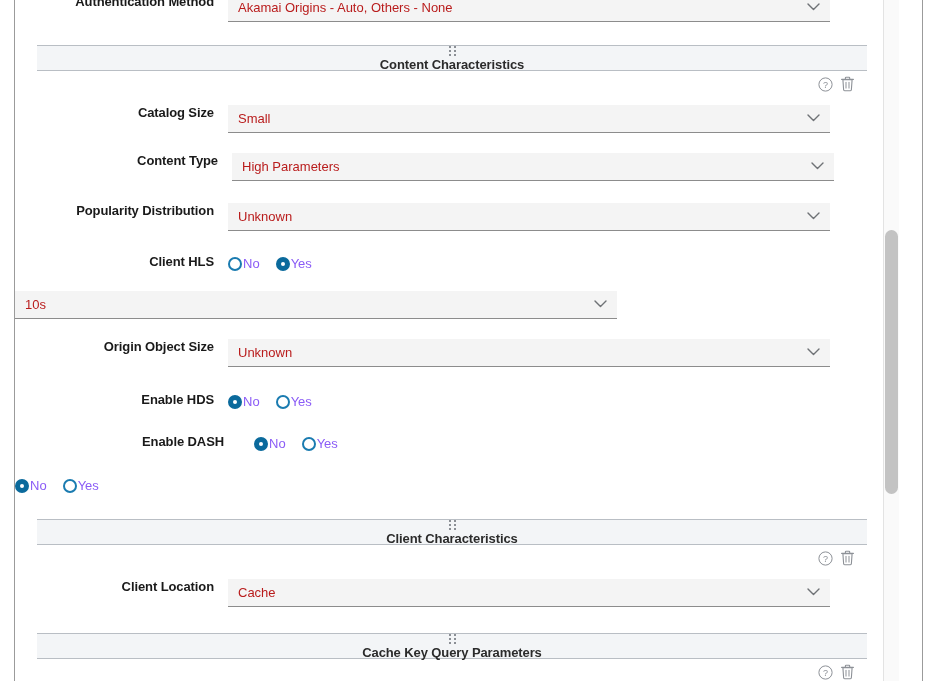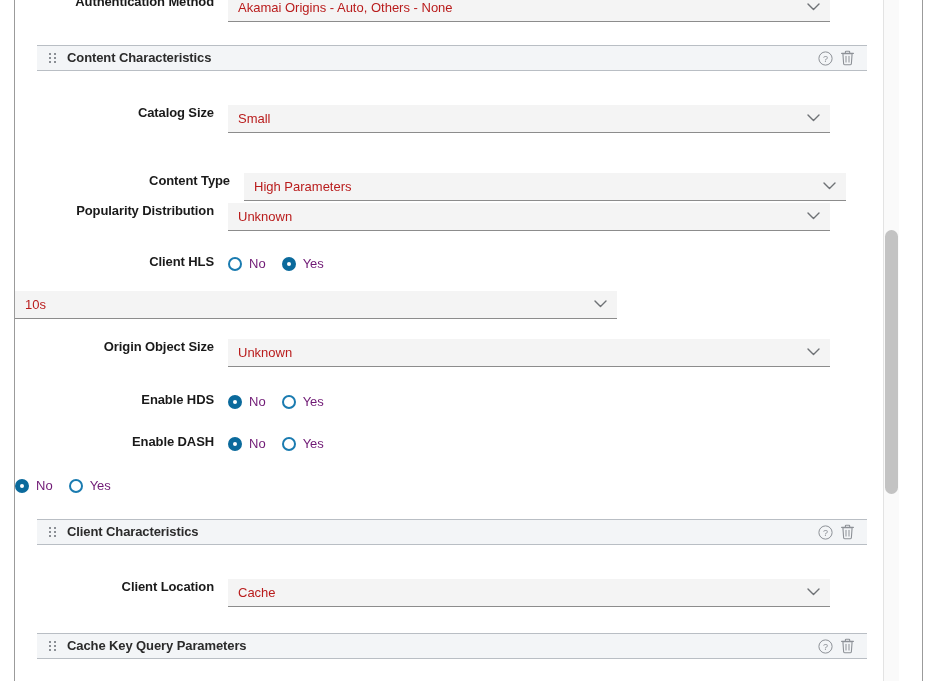--- a/index.html
+++ b/index.html
@@ -122,37 +122,38 @@
     position: absolute;
     left: 3px;
     top: 3px;
     width: 4px;
     height: 4px;
     border-radius: 50%;
     background: #ffffff;
   }
   .radio-label {
     font-size: 13px;
-    color: #701a75;
-    margin-left: 7px;
+    color: #8b5cf6;
+    margin-left: 1px;
     line-height: 16px;
   }
 
   
   .section-bar {
     position: relative;
     width: 830px;
     height: 26px;
     margin-left: 22px;
     background: #f3f5f7;
     border-top: 1px solid #b9bec4;
     border-bottom: 1px solid #b9bec4;
     box-sizing: border-box;
     display: flex;
     align-items: center;
+    flex-direction: column;
   }
   .drag-handle {
     width: 8px;
     height: 11px;
     margin-left: 12px;
     margin-right: 10px;
     display: grid;
     grid-template-columns: 2px 2px;
     grid-template-rows: 2px 2px 2px;
     gap: 2px 3px;
@@ -274,21 +275,21 @@
           <div class="field-label" style="width: 213px;">Catalog Size</div>
           <div class="select-wrap">
             <span class="select-value">Small</span>
             <span class="chevron">
               <svg width="13" height="8" viewBox="0 0 13 8" fill="none" xmlns="http://www.w3.org/2000/svg">
                 <path d="M1 1L6.5 6.6L12 1" stroke="#6f7276" stroke-width="1.4" stroke-linecap="round" stroke-linejoin="round"></path>
               </svg>
             </span>
           </div>
         </div>
-        <div class="field-row" style="position: absolute; top: 153px; left: 16px; margin-top: 20px;">
+        <div class="field-row" style="position: absolute; top: 153px; left: 4px;">
           <div class="field-label" style="width: 213px;">Content Type</div>
           <div class="select-wrap">
             <span class="select-value">High Parameters</span>
             <span class="chevron">
               <svg width="13" height="8" viewBox="0 0 13 8" fill="none" xmlns="http://www.w3.org/2000/svg">
                 <path d="M1 1L6.5 6.6L12 1" stroke="#6f7276" stroke-width="1.4" stroke-linecap="round" stroke-linejoin="round"></path>
               </svg>
             </span>
           </div>
         </div>
@@ -343,21 +344,21 @@
             <label class="radio-item">
               <span class="radio-dot checked"></span>
               <span class="radio-label">No</span>
             </label>
             <label class="radio-item">
               <span class="radio-dot"></span>
               <span class="radio-label">Yes</span>
             </label>
           </div>
         </div>
-        <div class="field-row" style="position: absolute; top: 434px; left: 0px;">
+        <div class="field-row" style="position: absolute; top: 434px; left: 10px; gap: 16px;">
           <div class="field-label" style="width: 213px;">Enable DASH</div>
           <div class="radio-group" style="margin-top: 1px;">
             <label class="radio-item">
               <span class="radio-dot checked"></span>
               <span class="radio-label">No</span>
             </label>
             <label class="radio-item">
               <span class="radio-dot"></span>
               <span class="radio-label">Yes</span>
             </label>

